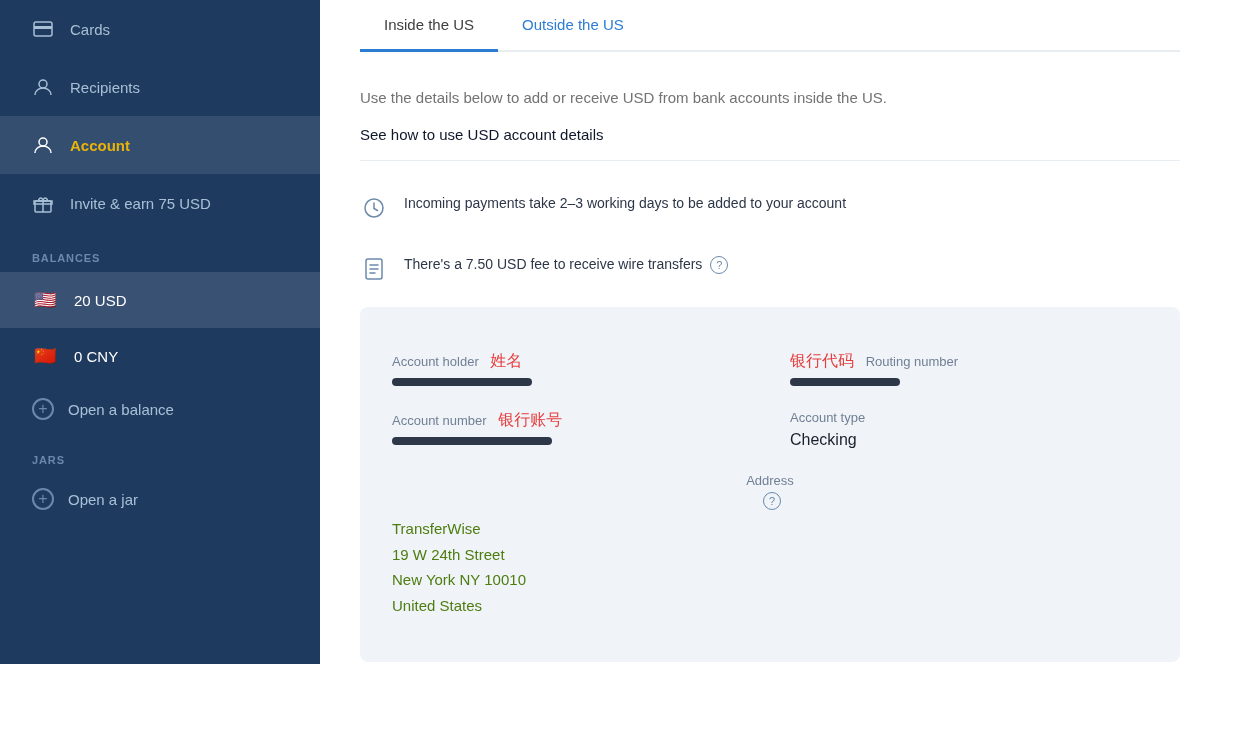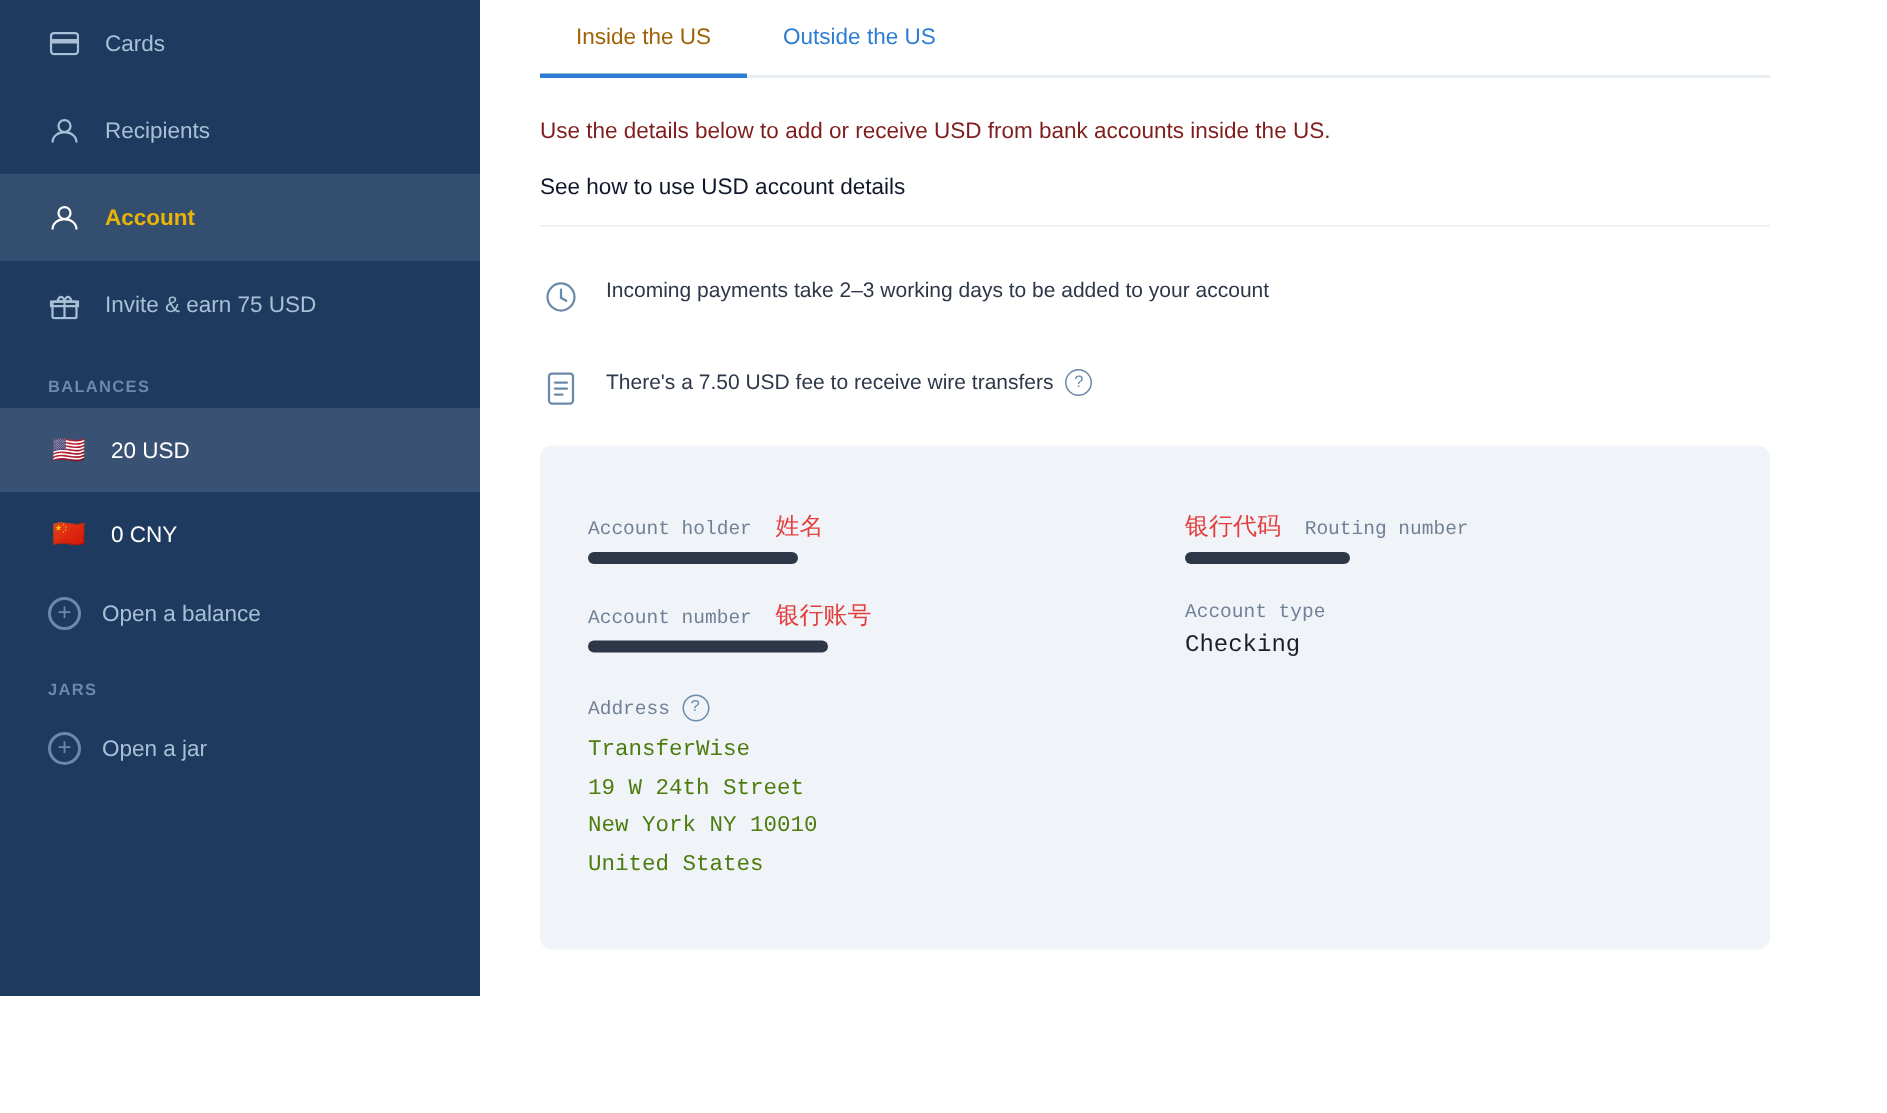--- a/index.html
+++ b/index.html
@@ -107,29 +107,30 @@
     .tab {
       padding: 16px 24px;
       font-size: 15px;
       cursor: pointer;
       color: #2d7dd2;
       font-weight: 500;
       border-bottom: 3px solid transparent;
       margin-bottom: -2px;
     }
     .tab.active {
-      color: #a16207;
+      color: #404040;
       border-bottom: 3px solid #2d7dd2;
     }
 
     .description-text {
-      color: #7f1d1d;
+      color: #737373;
       font-size: 15px;
       line-height: 1.6;
       padding: 24px 0 16px;
+      margin-top: 10px;
     }
     .link-text {
       color: #0f172a;
       font-size: 15px;
       cursor: pointer;
       text-decoration: none;
     }
 
     .divider {
       border: none;
@@ -178,21 +179,20 @@
       margin-left: 4px;
       vertical-align: middle;
     }
 
     
     .account-card {
       background: #f0f4f8;
       border-radius: 8px;
       padding: 44px 32px;
       margin-top: 8px;
-      font-family: Liberation Mono, monospace;
     }
     .account-grid {
       display: grid;
       grid-template-columns: 1fr 1fr;
       gap: 24px 40px;
     }
     .account-field-label {
       font-size: 13px;
       color: #718096;
       margin-bottom: 6px;
@@ -222,20 +222,21 @@
       color: #4d7c0f;
       line-height: 1.7;
     }
     .address-label {
       font-size: 13px;
       color: #718096;
       margin-bottom: 6px;
       display: flex;
       align-items: center;
       gap: 4px;
+      flex-direction: column;
     }
     .cn-annotation {
       color: #e53e3e;
       font-size: 16px;
       font-weight: 500;
     }
   </style>
 </head>
 <body>
 

